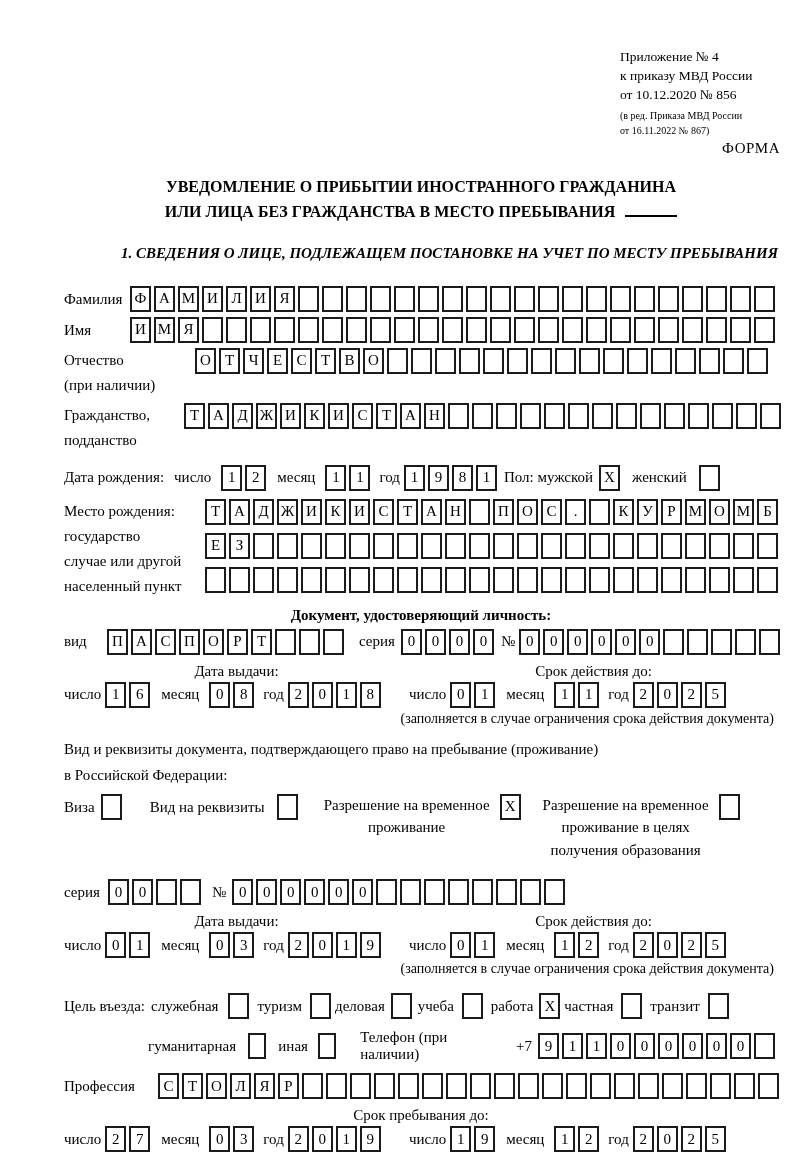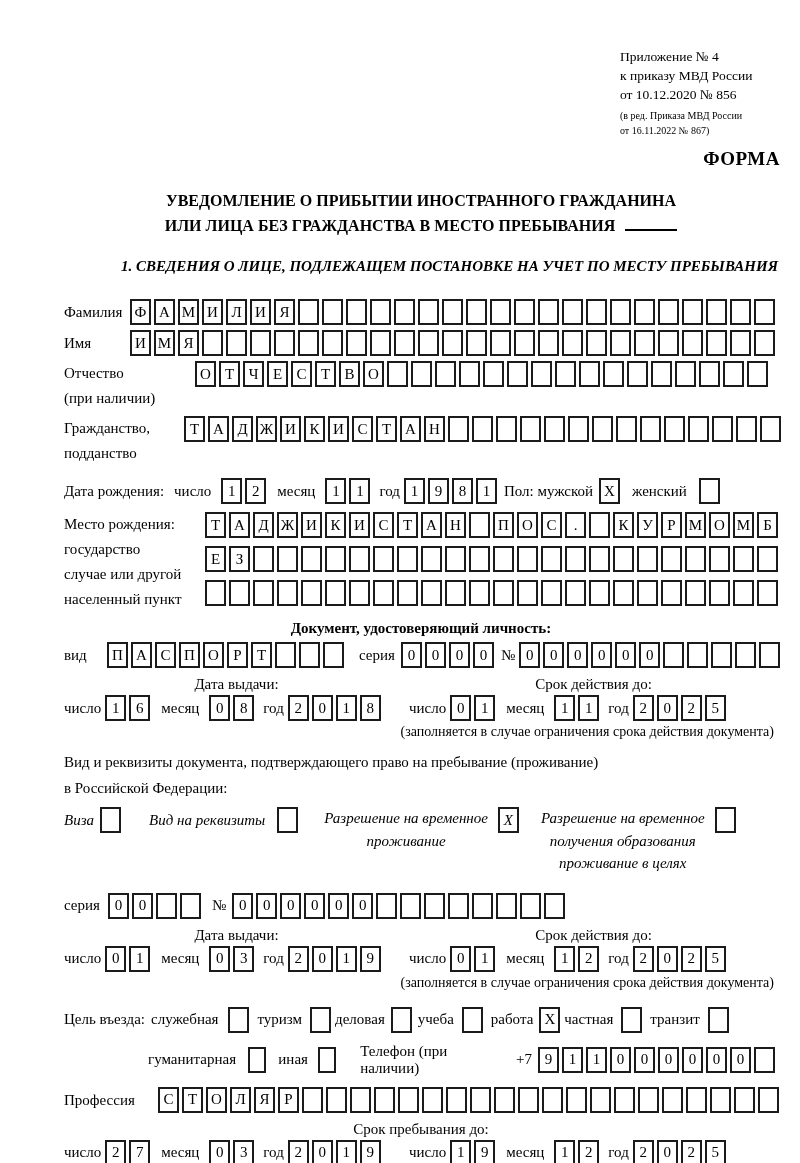--- a/index.html
+++ b/index.html
@@ -3,21 +3,21 @@
 <meta charset="utf-8">
 <style>
   html,body{margin:0;padding:0;background:#fff;}
   body{width:800px;height:1163px;color:#000;font-family:"Liberation Serif","DejaVu Serif",serif;font-size:15px;overflow:hidden;}
   .page{box-sizing:border-box;width:800px;height:1163px;padding:47px 22px 0 64px;}
 
   
   .header-block{margin-left:556px;width:170px;font-size:13.5px;line-height:1.42;}
   .header-block .small{font-size:10px;}
   .header-block .gap{margin-top:5px;}
-  .forma{margin-top:8px;font-weight:bold;font-size:19px;text-align:right;padding-right:10px;letter-spacing:.5px;}
+  .forma{margin-top:0;font-weight:normal;font-size:15px;text-align:right;padding-right:10px;letter-spacing:.5px;}
 
   
   .title{margin-top:16px;text-align:center;font-weight:bold;font-size:16px;line-height:1.55;}
   .blank-line{display:inline-block;width:52px;height:.85em;border-bottom:2px solid #000;margin-left:10px;}
   .section-heading{margin-top:20px;font-weight:bold;font-size:15px;text-align:right;white-space:nowrap;font-style:italic;}
 
   
   .frow{display:flex;align-items:flex-start;margin-top:5px;}
   .vcenter{align-items:center;}
   .flabel{padding-top:5px;}
@@ -39,21 +39,21 @@
   .dates-headings .dh-right{flex:1;text-align:center;}
   .dates-row{display:flex;margin-top:2px;}
   .dgroup{display:flex;align-items:center;}
   .dg-left{width:345px;flex:none;}
   .note{margin-top:3px;text-align:right;padding-right:4px;font-size:14px;}
 
   
   .intro-line{margin-top:9px;}
   .intro-first{margin-top:14px;}
   .options-row{display:flex;margin-top:10px;}
-  .opt{display:flex;align-items:flex-start;font-style:italic;}
+  .opt{display:flex;align-items:flex-start;}
   .opt .optlines{text-align:center;line-height:1.5;}
   .opt .lbl1{padding-top:5px;white-space:nowrap;}
 </style>
 </head>
 <body>
 
 <div class="page">
 
   <div class="header-block">
     <div>Приложение № 4</div>
@@ -420,22 +420,22 @@
     <div class="opt" style="margin-left:26px;">
       <div class="optlines">
         <div>Разрешение на временное</div>
         <div>проживание</div>
       </div>
       <span class="checkbox ml10">X</span>
     </div>
     <div class="opt" style="margin-left:22px;">
       <div class="optlines">
         <div>Разрешение на временное</div>
+        <div>проживание в целях</div>
         <div>получения образования</div>
-        <div>проживание в целях</div>
       </div>
       <span class="checkbox ml10"></span>
     </div>
   </div>
 
   <div class="frow vcenter mt18">
     <span class="mr8">серия</span>
     <div class="cells">
         <span class="cell">0</span>
         <span class="cell">0</span>

